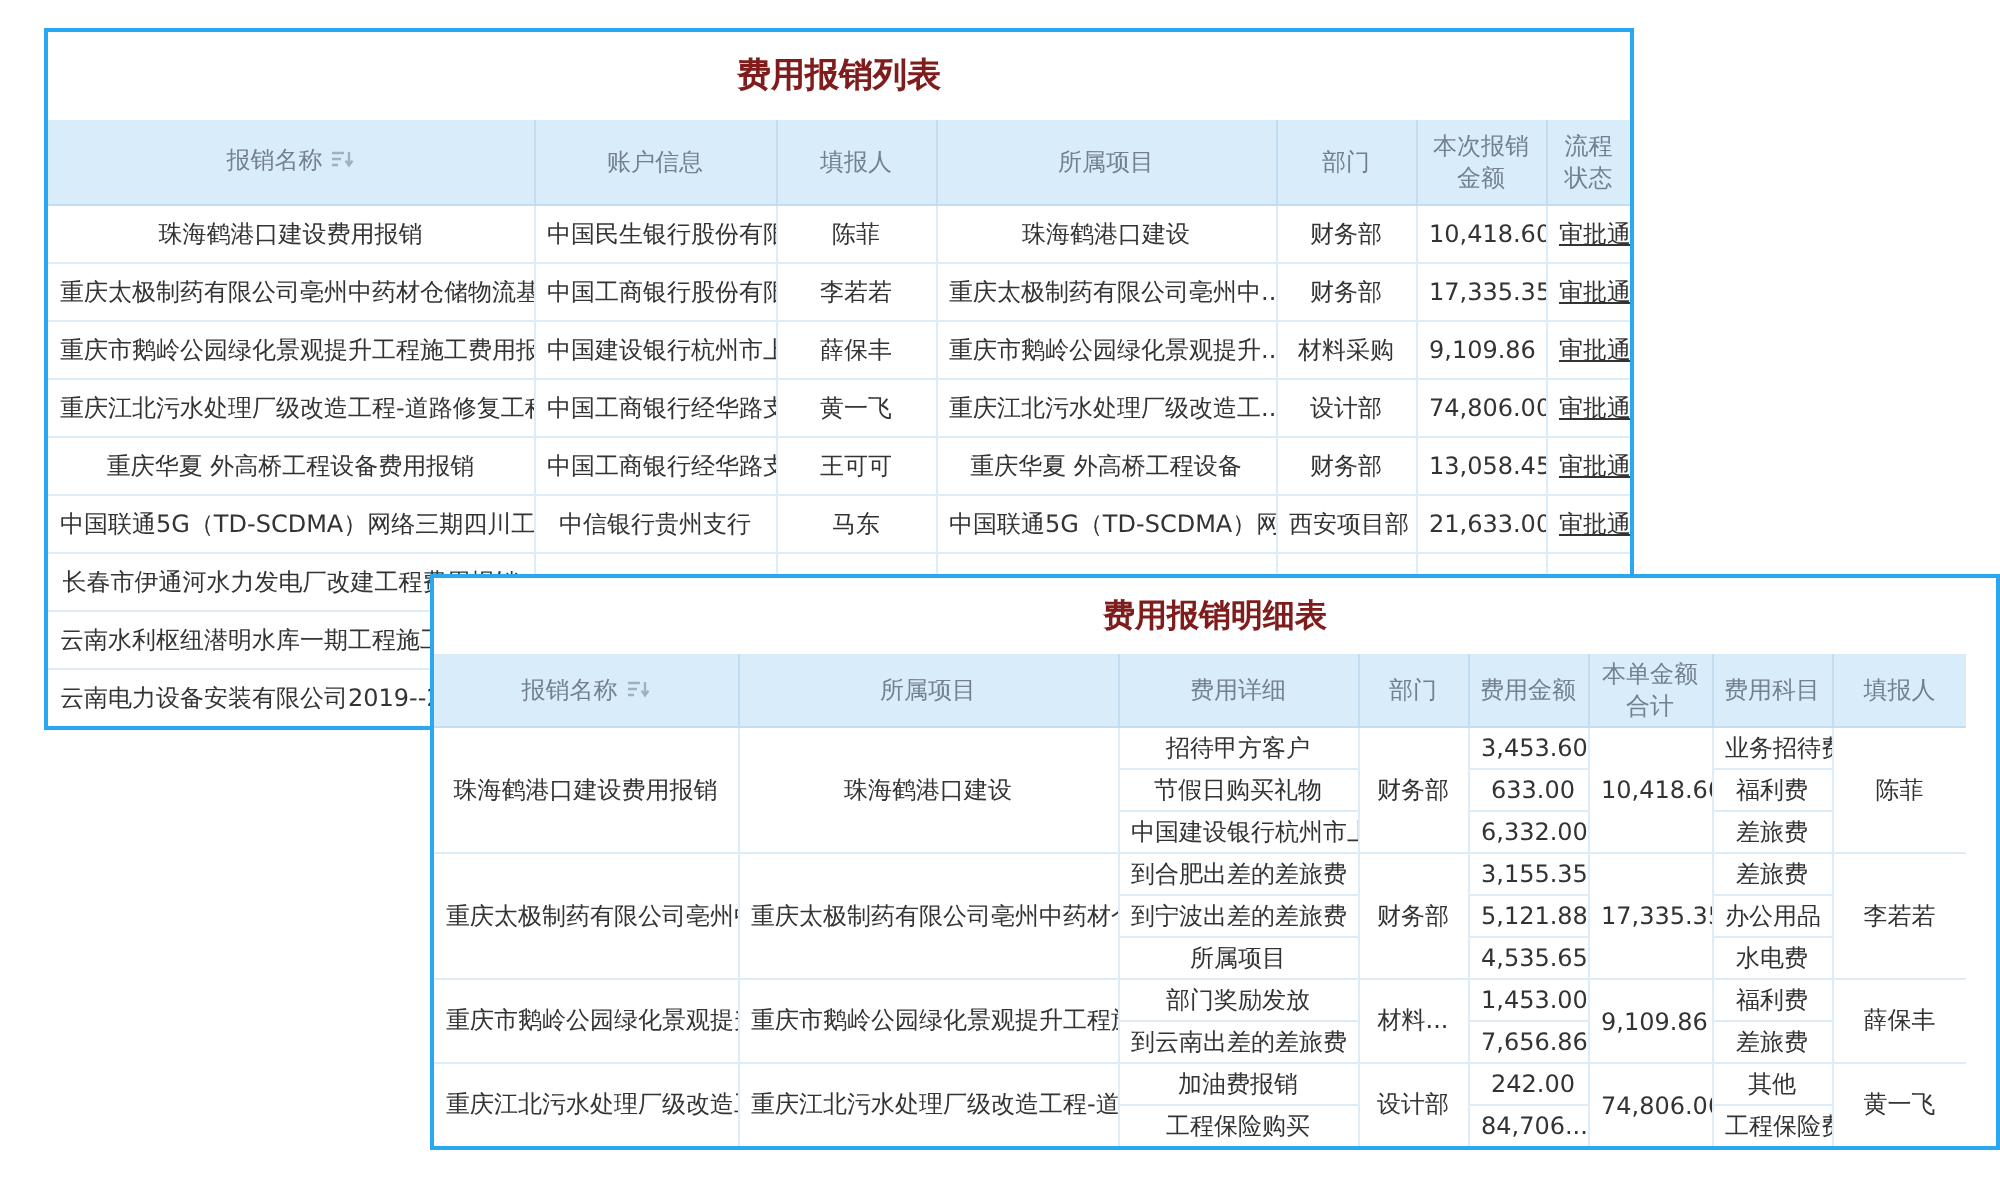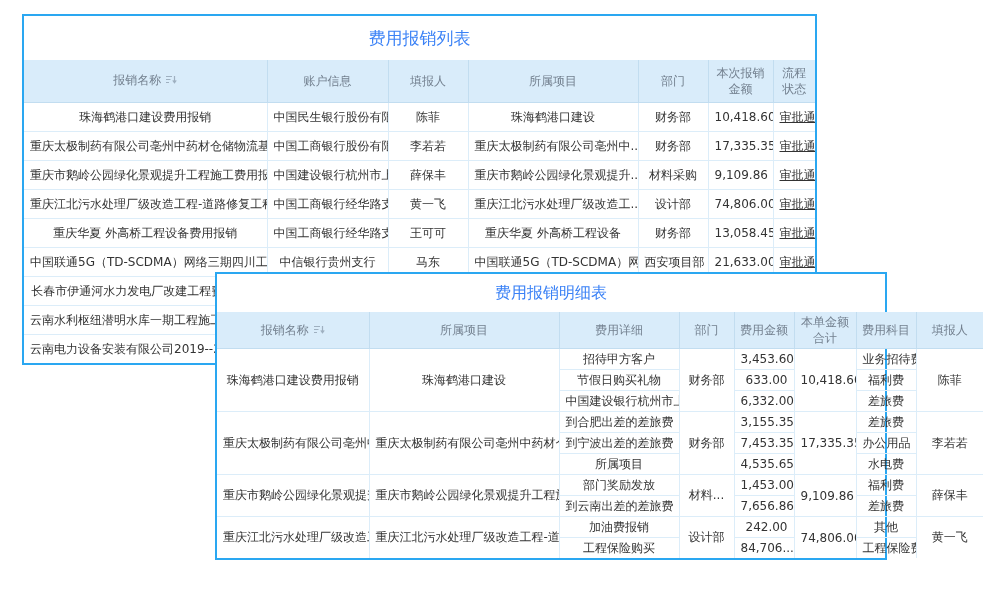--- a/index.html
+++ b/index.html
@@ -1,20 +1,20 @@
 <!DOCTYPE html>
 <html><head>
 <meta charset="utf-8">
 <style>
   html,body{margin:0;padding:0;width:1000px;height:600px;background:#ffffff;overflow:hidden;
     font-family:"DejaVu Sans","Liberation Sans",sans-serif;}
   .panel{position:absolute;background:#ffffff;border:2px solid #2aa7f1;box-sizing:border-box;}
   #panel1{left:22px;top:14px;width:795px;z-index:1;}
-  #panel2{left:215px;top:272px;width:672px;z-index:5;}
-  .panel-title{text-align:center;font-weight:normal;color:#3b82f6;}
+  #panel2{left:215px;top:287px;width:785px;z-index:5;}
+  .panel-title{text-align:center;font-weight:bold;color:#7f1d1d;}
   #panel1 .panel-title{height:44px;line-height:44px;font-size:17px;}
   #panel2 .panel-title{height:38px;line-height:38px;font-size:16px;}
   table.grid{border-collapse:collapse;table-layout:fixed;border:hidden;font-size:12px;}
   #t1{width:791px;} #t2{width:766px;}
   .grid th{background:#d9ecfa;color:#73808f;font-weight:normal;border:1px solid #c2ddf0;
     padding:2px 4px;vertical-align:middle;text-align:center;line-height:1.35;overflow:hidden;}
   #t1 th{height:38px;} #t2 th{height:28px;}
   .grid td{border:1px solid #dcedf9;padding:0 6px;white-space:nowrap;overflow:hidden;
     vertical-align:middle;color:#333;}
   #t1 td{height:28px;} #t2 td{height:20px;}
@@ -194,21 +194,21 @@
           <td class="c-link c-left" rowspan="3">重庆太极制药有限公司亳州中药材仓储物流</td>
           <td class="c-left">到合肥出差的差旅费</td>
           <td class="c-center" rowspan="3">财务部</td>
           <td class="c-right">3,155.35</td>
           <td class="c-center" rowspan="3">17,335.35</td>
           <td class="c-center">差旅费</td>
           <td class="c-link c-center" rowspan="3">李若若</td>
         </tr>
         <tr>
           <td class="c-left">到宁波出差的差旅费</td>
-          <td class="c-right">7,453.35</td>
+          <td class="c-right">5,121.88</td>
           <td class="c-center">办公用品</td>
         </tr>
         <tr>
           <td class="c-left">所属项目</td>
           <td class="c-right">4,535.65</td>
           <td class="c-center">水电费</td>
         </tr>
         <tr>
           <td class="c-link c-left" rowspan="2">重庆市鹅岭公园绿化景观提升工程</td>
           <td class="c-link c-left" rowspan="2">重庆市鹅岭公园绿化景观提升工程施工</td>

